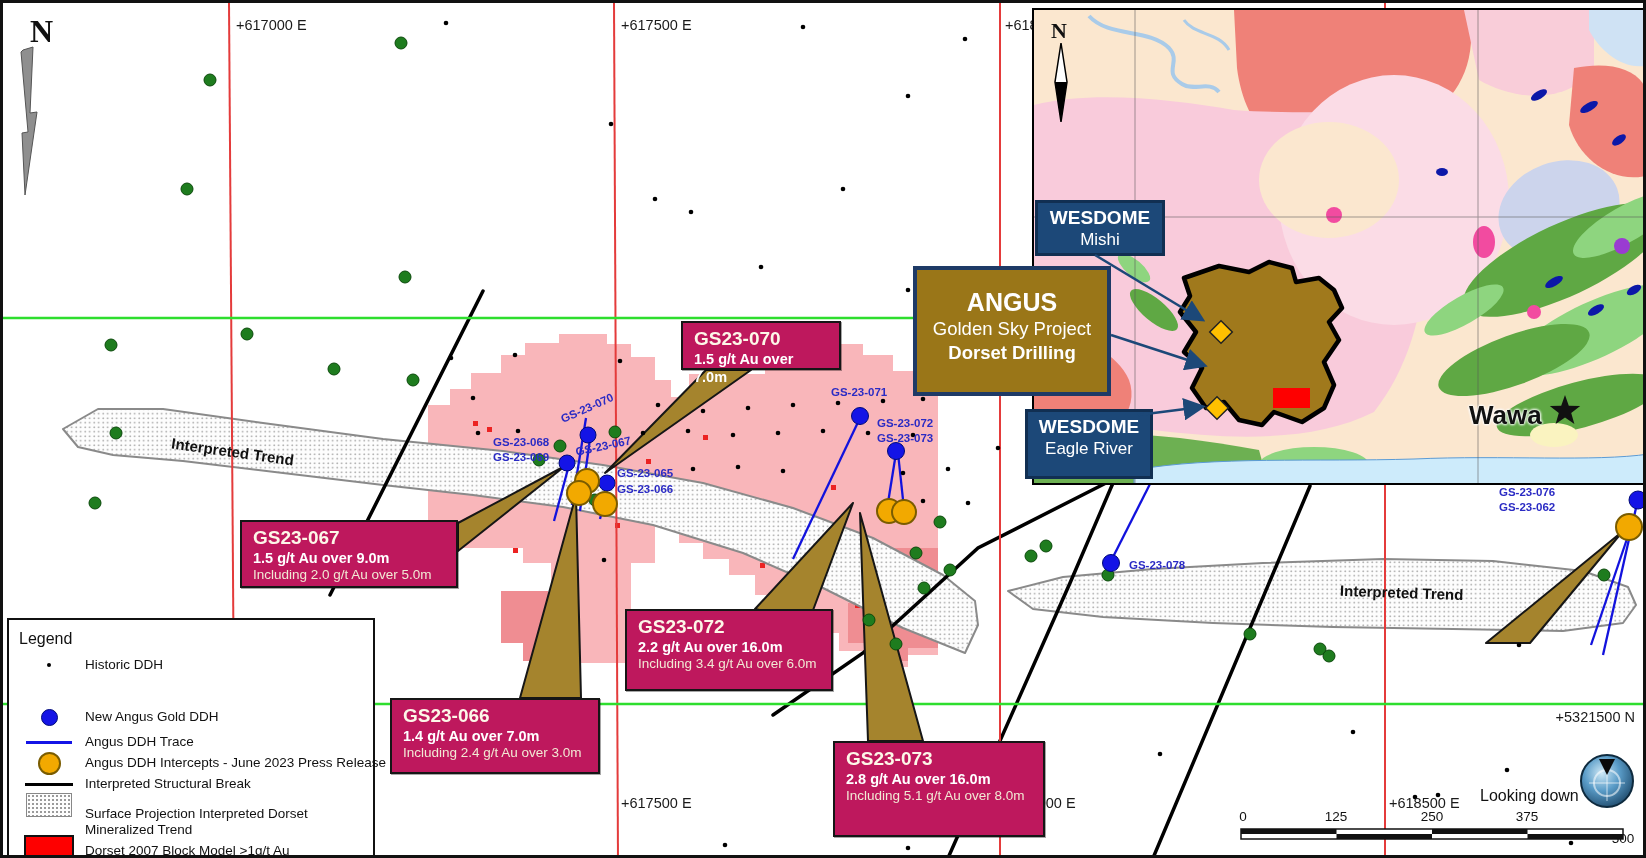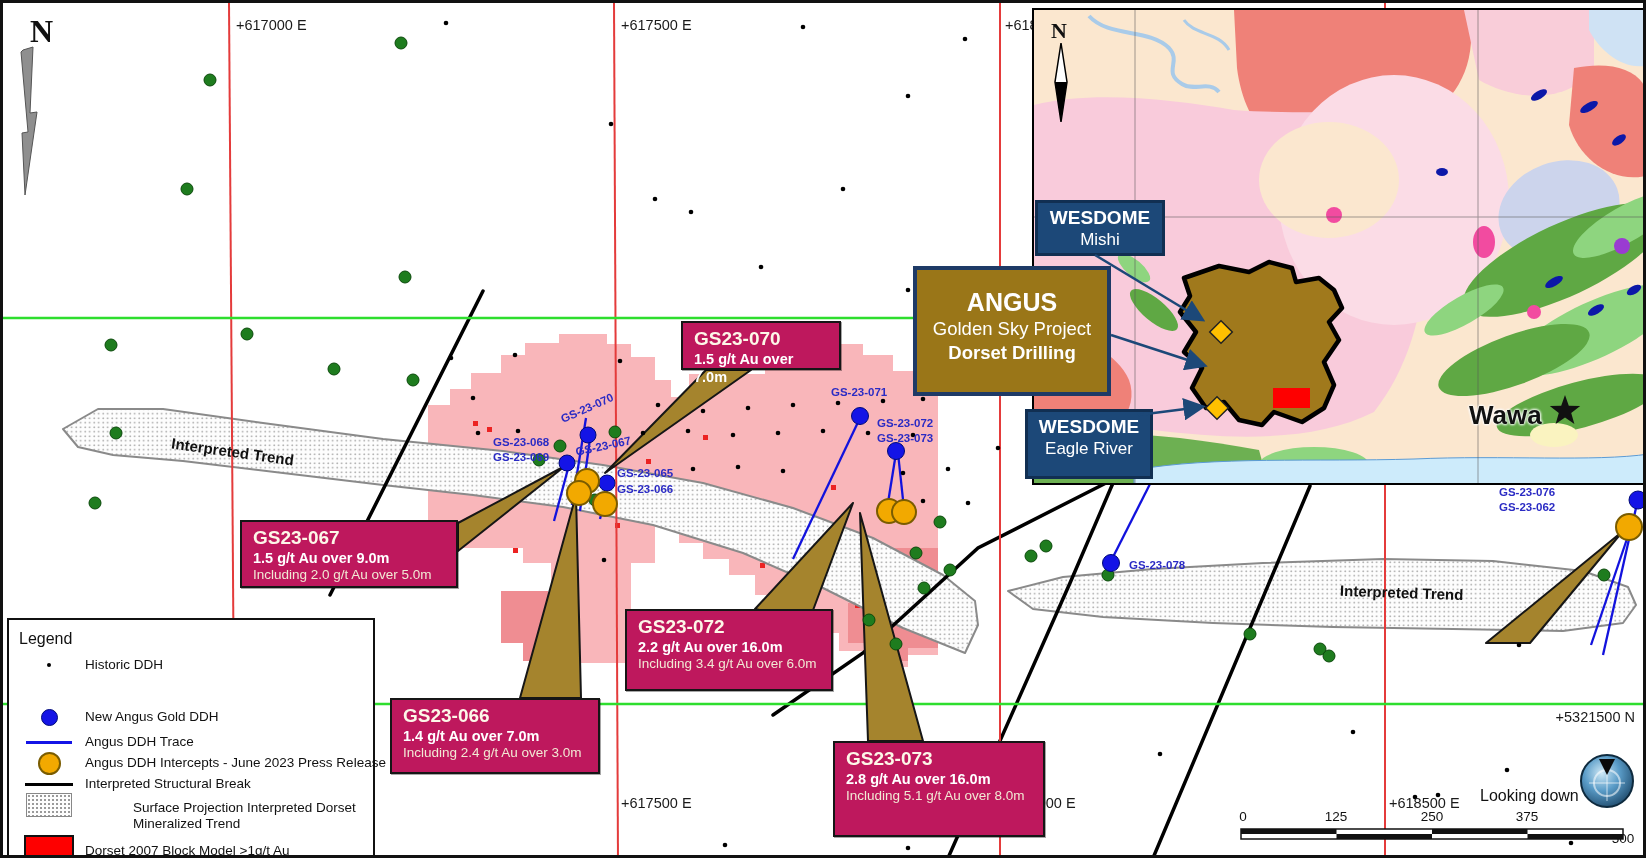--- a/index.html
+++ b/index.html
@@ -334,21 +334,21 @@
     <div class="leg-row" style="top:153px;">
       <span class="leg-ic">
           <span class="ln-k"></span>
         </span>
       <span class="leg-tx">Interpreted Structural Break</span>
     </div>
     <div class="leg-row" style="top:170px;height:34px;">
       <span class="leg-ic" style="top:4px;">
           <span class="bx-h"></span>
         </span>
-      <span class="leg-tx" style="top:10px;margin-left:48px;">
+      <span class="leg-tx" style="top:16px;">
         <span>Surface Projection Interpreted Dorset</span><br>
         <span>Mineralized Trend</span>
       </span>
     </div>
     <div class="leg-row" style="top:215px;height:30px;">
       <span class="leg-ic" style="height:30px;">
           <span class="bx-r"></span>
         </span>
       <span class="leg-tx" style="top:8px;">Dorset 2007 Block Model &gt;1g/t Au</span>
     </div>

